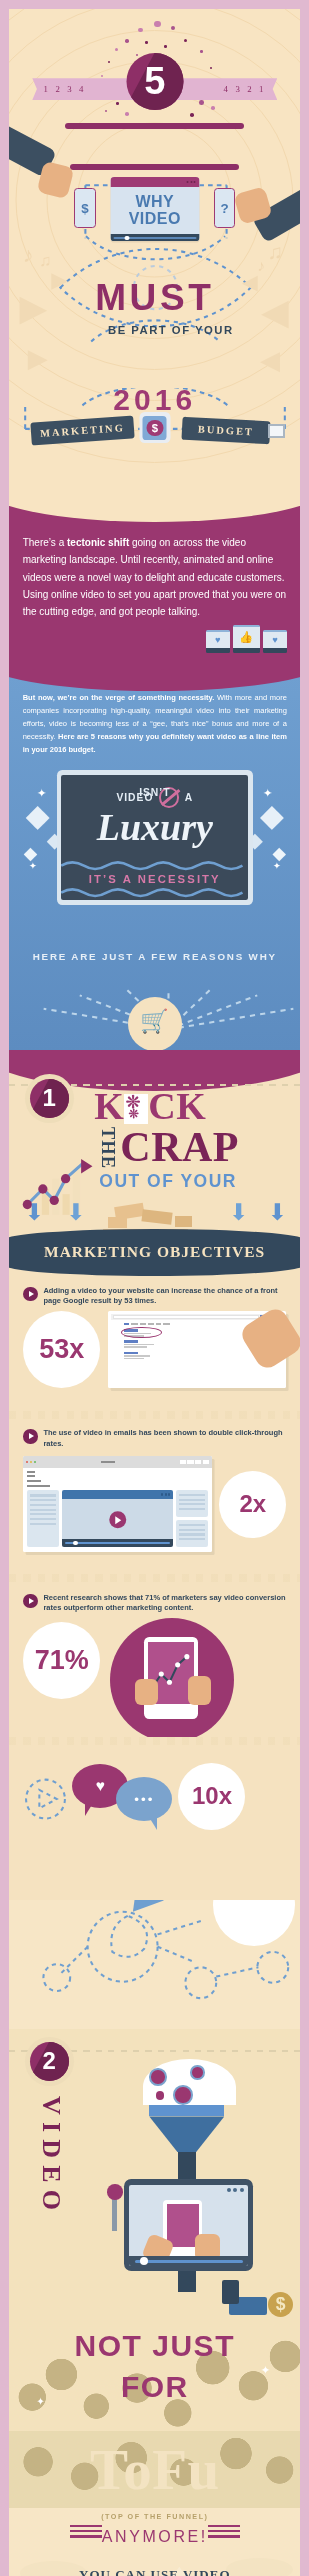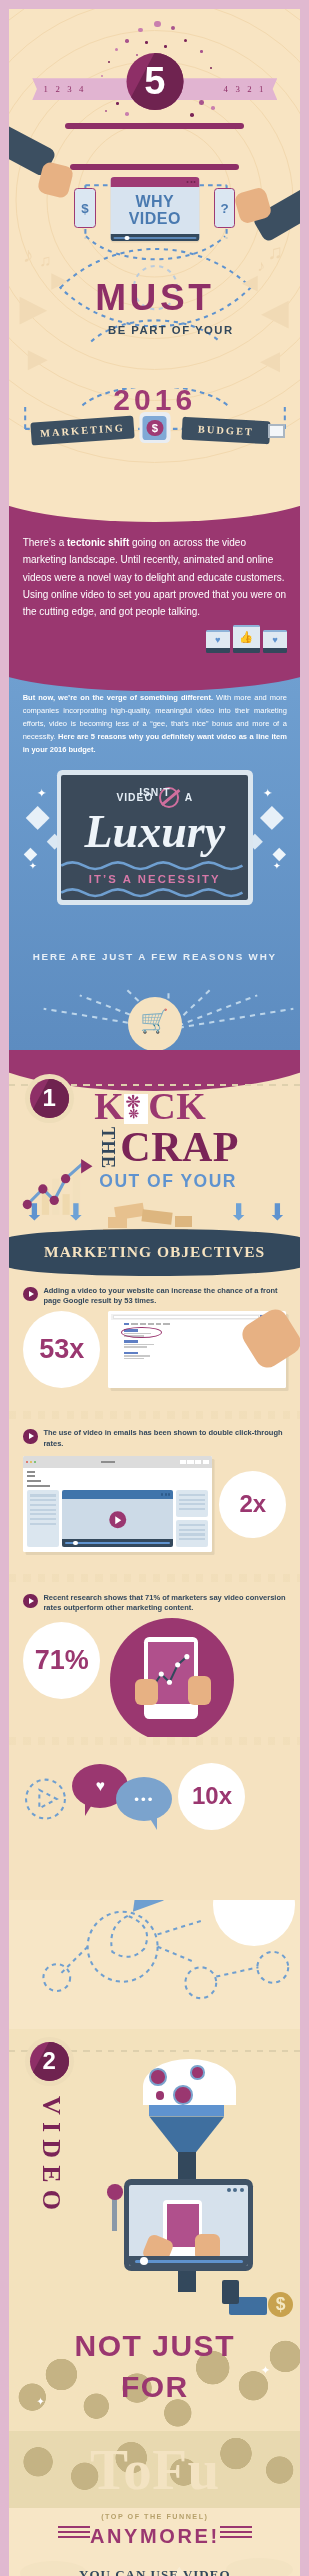--- a/index.html
+++ b/index.html
@@ -113,21 +113,21 @@
   .laptop { position:absolute; left:50%; transform:translateX(-50%); top:4.1px; width:196px; height:135px;
      background:#dbe6ef; border-radius:5.2px; padding:4.6px; }
   .laptop .scr { width:100%; height:100%; background:#3b4a5a; border-radius:2.1px; position:relative; overflow:hidden; }
   .vid-isnt { position:absolute; left:0; right:0; top:12.4px; text-align:center; color:#e5eef6;
      font-size:10.3px; font-weight:bold; letter-spacing:1px; }
   .noslash { display:inline-block; width:20.6px; height:20.6px; border:2.6px solid #cf6f9e; border-radius:50%;
      position:relative; vertical-align:-6.2px; margin:0 1.5px; }
   .noslash::after{ content:""; position:absolute; left:-2.1px; top:7.2px; width:23px; height:2.6px; background:#cf6f9e;
      transform:rotate(-40deg); }
   .luxury { position:absolute; left:0; right:0; top:30px; text-align:center; color:#eef4f9;
-     font-family:"Liberation Serif", serif; font-style:italic; font-size:46px; font-weight:bold; }
+     font-family:"Liberation Serif", serif; font-style:italic; font-size:38px; font-weight:bold; }
   .necessity { position:absolute; left:0; right:0; bottom:15.5px; text-align:center; color:#d779a8;
      font-size:11.3px; font-weight:bold; letter-spacing:2.1px; }
   .here-few { position:absolute; left:0; right:0; top:185px; text-align:center; color:#e7eff7;
      font-size:9.8px; font-weight:bold; letter-spacing:1.8px; }
 
   
   .reason { position:relative; background:#f5e2c0; overflow:hidden; }
   .reason .topwave { position:absolute; left:-10%; top:0; width:120%; height:41px; background:#9a3770;
      border-radius:0 0 50% 50%/0 0 100% 100%; }
   .rnum { position:absolute; left:15.5px; top:24px; }
@@ -172,22 +172,22 @@
   .funnel-sec { position:relative; background:#f7e6c6; overflow:hidden; }
   .video-vert { position:absolute; left:27px; top:67px; color:#7a2457; font-family:"Liberation Serif", serif;
      font-weight:bold; font-size:26px; writing-mode:vertical-rl; letter-spacing:7.2px; }
 
   .notjust { position:absolute; left:0; right:0; top:0; text-align:center; color:#9a3770;
      font-size:30px; font-weight:bold; letter-spacing:1.5px; line-height:1.05; }
   .tofu { position:absolute; left:0; right:0; text-align:center; color:#f3e3c2;
      font-family:"Liberation Serif", serif; font-weight:bold; font-size:57px; letter-spacing:0.5px; }
   .tofu-sub { position:absolute; left:0; right:0; text-align:center; color:#b6a06a; font-size:7.2px;
      font-weight:bold; letter-spacing:1.5px; }
-  .anymore { position:absolute; left:0; right:0; text-align:center; color:#9a3770; font-size:20px;
-     font-weight:bold; letter-spacing:2.6px; }
+  .anymore { position:absolute; left:0; right:0; text-align:center; color:#9a3770; font-size:16px;
+     font-weight:normal; letter-spacing:2.6px; }
   .anymore .ln { display:inline-block; width:32px; height:13.4px; vertical-align:4.1px;
      background:repeating-linear-gradient(180deg,#9a3770 0 2.1px,transparent 2.1px 5.2px); }
   .you-can { position:absolute; left:0; right:0; text-align:center; color:#33485c;
      font-family:"Liberation Serif", serif; font-weight:bold; font-size:13px; letter-spacing:1px; }
   .throughout { position:absolute; left:0; right:0; text-align:center; color:#5f93cf;
      font-family:"Liberation Serif", serif; font-weight:bold; font-size:26px; letter-spacing:2.1px; }
   .journey { position:absolute; left:0; right:0; text-align:center; color:#33485c;
      font-family:"Liberation Serif", serif; font-weight:bold; font-size:12px; letter-spacing:1px; }
 </style>
 </head>
@@ -333,21 +333,21 @@
         <div style="height:4.6px;background:#33485c;border-radius:0 0 1.5px 1.5px"></div>
       </div>
       <div style="width:24px">
         <div style="background:#dfe9f2;border-top:2.6px solid #8fb3d8;border-radius:1.5px 1.5px 0 0;height:18.5px;display:flex;align-items:center;justify-content:center;color:#5f93cf;font-size:9.3px">♥</div>
         <div style="height:4.6px;background:#33485c;border-radius:0 0 1.5px 1.5px"></div>
       </div>
     </div>
   </section>
 
   <section class="band-blue">
-    <p><b>But now, we’re on the verge of something different.</b><span style="font-weight:normal"> With more and more companies incorporating high-quality, meaningful video into their marketing efforts, video is becoming less of a “gee, that’s nice” bonus and more of a necessity. </span><b>Here are 5 reasons why you definitely want video as a line item in your 2016 budget.</b></p>
+    <p><b>But now, we’re on the verge of something necessity.</b><span style="font-weight:normal"> With more and more companies incorporating high-quality, meaningful video into their marketing efforts, video is becoming less of a “gee, that’s nice” bonus and more of a necessity. </span><b>Here are 5 reasons why you definitely want video as a line item in your 2016 budget.</b></p>
 
     <div class="laptop-wrap">
 
       <div class="abs nosel" style="left:3.1px;top:31px;font-size:31px;color:#e7f0f8">◆</div>
       <div class="abs nosel" style="left:24px;top:62px;font-size:20.6px;color:#dbe8f3">◆</div>
       <div class="abs nosel" style="left:1px;top:77px;font-size:17.5px;color:#eef5fa">◆</div>
       <div class="abs nosel" style="right:3.1px;top:31px;font-size:31px;color:#e7f0f8">◆</div>
       <div class="abs nosel" style="right:24px;top:62px;font-size:20.6px;color:#dbe8f3">◆</div>
       <div class="abs nosel" style="right:1px;top:77px;font-size:17.5px;color:#eef5fa">◆</div>
       <div class="abs nosel" style="left:14.4px;top:21.6px;font-size:11.3px;color:#fff">✦</div>

